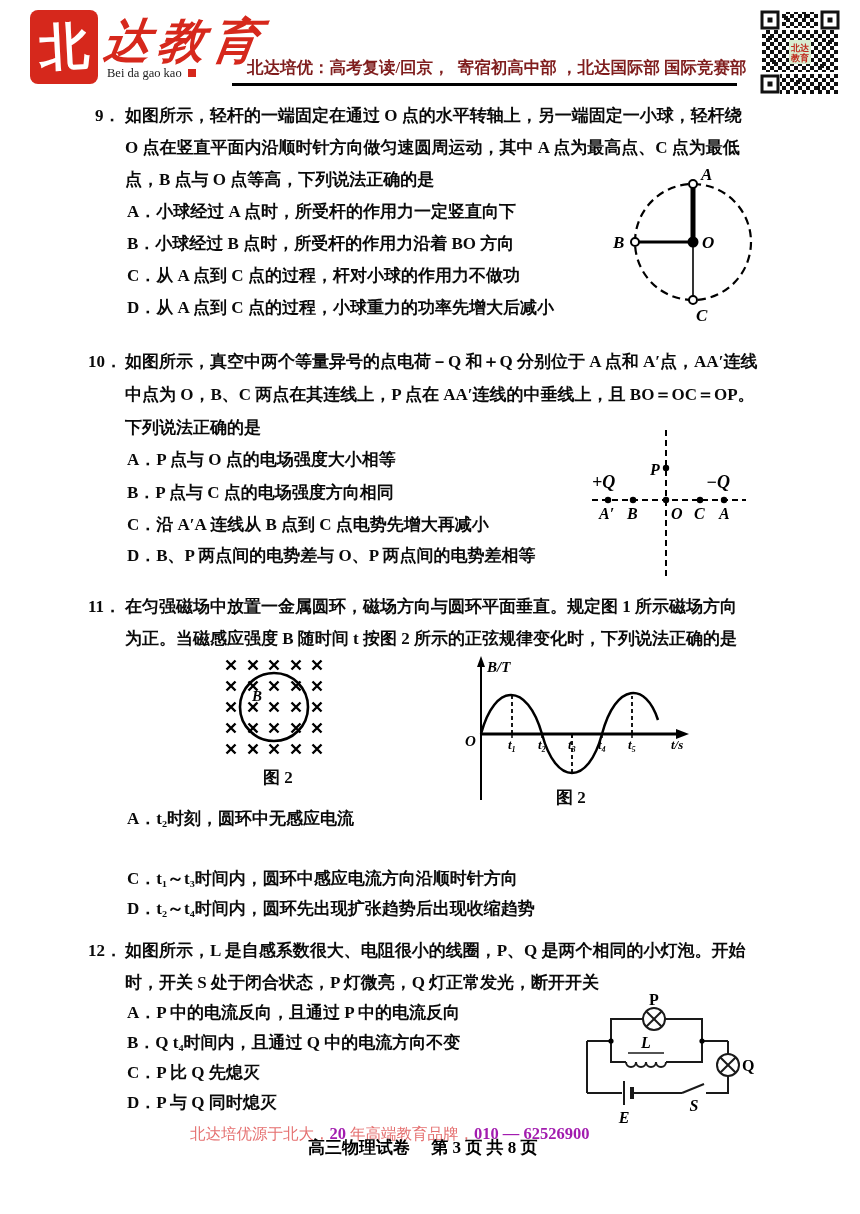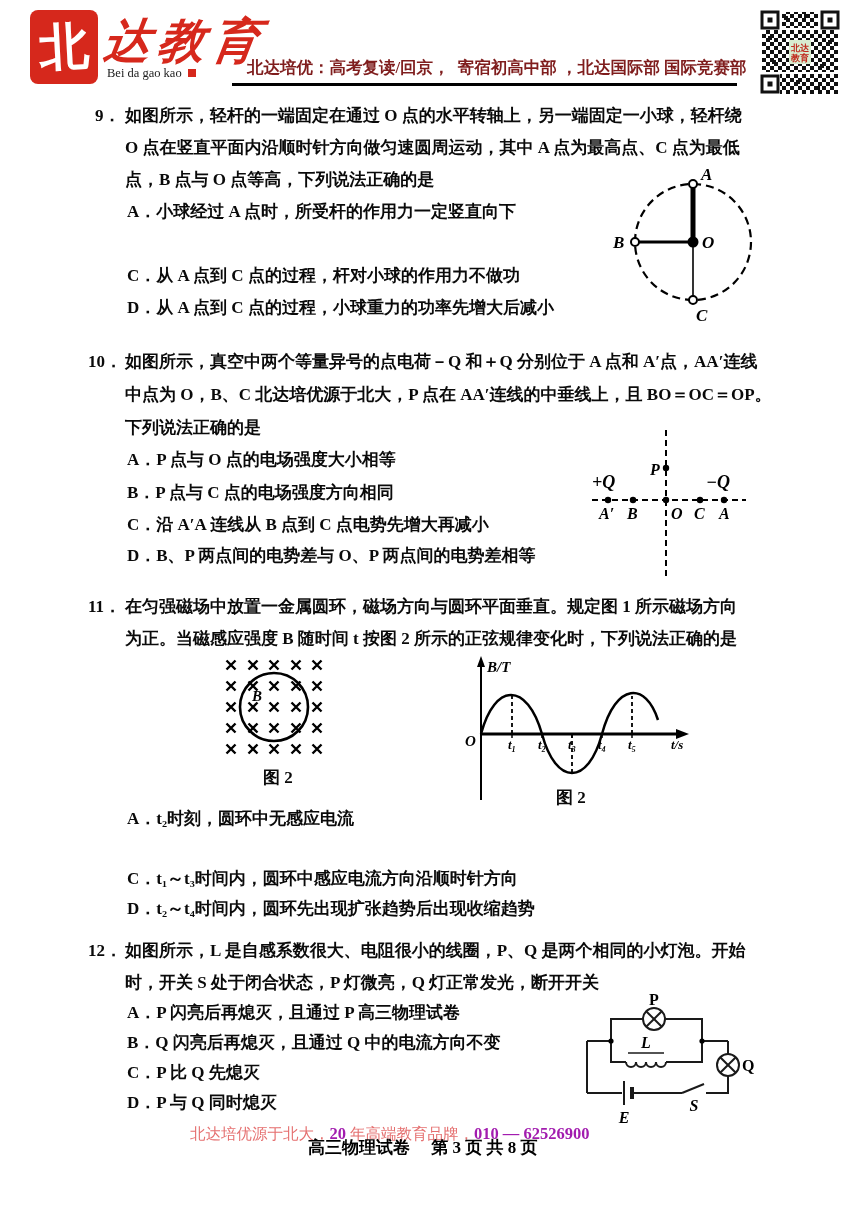--- a/index.html
+++ b/index.html
@@ -66,41 +66,42 @@
     <rect x="31" y="34" width="22" height="24" fill="#d8ecd0"></rect>
     <text x="42" y="45" text-anchor="middle" font-size="9" font-weight="bold" fill="#c0281c">北达</text>
     <text x="42" y="55" text-anchor="middle" font-size="9" font-weight="bold" fill="#c0281c">教育</text>
   </svg>
 
   <div class="line" style="left:95px;top:106px">9．</div>
   <div class="line" style="left:125px;top:106px">如图所示，轻杆的一端固定在通过 O 点的水平转轴上，另一端固定一小球，轻杆绕</div>
   <div class="line" style="left:125px;top:138px">O 点在竖直平面内沿顺时针方向做匀速圆周运动，其中 A 点为最高点、C 点为最低</div>
   <div class="line" style="left:125px;top:170px">点，B 点与 O 点等高，下列说法正确的是</div>
   <div class="line" style="left:127px;top:202px">A．小球经过 A 点时，所受杆的作用力一定竖直向下</div>
+  <div class="line" style="left:127px;top:234px">B．小球经过 B 点时，所受杆的作用力沿着 BO 方向</div>
   <div class="line" style="left:127px;top:266px">C．从 A 点到 C 点的过程，杆对小球的作用力不做功</div>
   <div class="line" style="left:127px;top:298px">D．从 A 点到 C 点的过程，小球重力的功率先增大后减小</div>
 
   <svg style="left:610px;top:164px" width="170" height="165" viewBox="0 0 170 165">
     <circle cx="83" cy="78" r="58" fill="none" stroke="#000" stroke-width="2.2" stroke-dasharray="8 5"></circle>
     <line x1="83" y1="20" x2="83" y2="78" stroke="#000" stroke-width="5"></line>
     <line x1="25" y1="78" x2="83" y2="78" stroke="#000" stroke-width="3"></line>
     <line x1="83" y1="78" x2="83" y2="136" stroke="#000" stroke-width="1.6"></line>
     <circle cx="83" cy="20" r="4" fill="#fff" stroke="#000" stroke-width="2"></circle>
     <circle cx="25" cy="78" r="4" fill="#fff" stroke="#000" stroke-width="2"></circle>
     <circle cx="83" cy="136" r="4" fill="#fff" stroke="#000" stroke-width="2"></circle>
     <circle cx="83" cy="78" r="5.5" fill="#000"></circle>
     <text x="91" y="16" font-size="17" font-weight="bold" font-style="italic">A</text>
     <text x="3" y="84" font-size="17" font-weight="bold" font-style="italic">B</text>
     <text x="92" y="84" font-size="17" font-weight="bold" font-style="italic">O</text>
     <text x="86" y="157" font-size="17" font-weight="bold" font-style="italic">C</text>
   </svg>
 
   <div class="line" style="left:88px;top:352px">10．</div>
   <div class="line" style="left:125px;top:352px">如图所示，真空中两个等量异号的点电荷－Q 和＋Q 分别位于 A 点和 A′点，AA′连线</div>
-  <div class="line" style="left:125px;top:385px">中点为 O，B、C 北达培优源于北大，P 点在 AA′连线的中垂线上，且 BO＝OC＝OP。</div>
+  <div class="line" style="left:125px;top:385px">中点为 O，B、C 两点在其连线上，P 点在 AA′连线的中垂线上，且 BO＝OC＝OP。</div>
   <div class="line" style="left:125px;top:418px">下列说法正确的是</div>
   <div class="line" style="left:127px;top:483px">B．P 点与 C 点的电场强度方向相同</div>
   <div class="line" style="left:127px;top:450px">A．P 点与 O 点的电场强度大小相等</div>
   <div class="line" style="left:127px;top:515px">C．沿 A′A 连线从 B 点到 C 点电势先增大再减小</div>
   <div class="line" style="left:127px;top:546px">D．B、P 两点间的电势差与 O、P 两点间的电势差相等</div>
 
   <svg style="left:578px;top:418px" width="240" height="168" viewBox="0 0 240 168">
     <line x1="88" y1="12" x2="88" y2="158" stroke="#000" stroke-width="2" stroke-dasharray="6 4"></line>
     <line x1="14" y1="82" x2="168" y2="82" stroke="#000" stroke-width="2" stroke-dasharray="6 4"></line>
     <circle cx="30" cy="82" r="3.2" fill="#000"></circle>
@@ -180,22 +181,22 @@
   </svg>
   <div class="caption" style="left:556px;top:786px">图 2</div>
 
   <div class="line" style="left:127px;top:809px">A．t₂时刻，圆环中无感应电流</div>
   <div class="line" style="left:127px;top:869px">C．t₁～t₃时间内，圆环中感应电流方向沿顺时针方向</div>
   <div class="line" style="left:127px;top:899px">D．t₂～t₄时间内，圆环先出现扩张趋势后出现收缩趋势</div>
 
   <div class="line" style="left:88px;top:941px">12．</div>
   <div class="line" style="left:125px;top:941px">如图所示，L 是自感系数很大、电阻很小的线圈，P、Q 是两个相同的小灯泡。开始</div>
   <div class="line" style="left:125px;top:973px">时，开关 S 处于闭合状态，P 灯微亮，Q 灯正常发光，断开开关</div>
-  <div class="line" style="left:127px;top:1003px">A．P 闪亮后再熄灭，且通过 P 高三物理试卷</div>
-  <div class="line" style="left:127px;top:1033px">B．Q 闪亮后再熄灭，且通过 Q 中的电流方向不变</div>
+  <div class="line" style="left:127px;top:1003px">A．P 中的电流反向，且通过 P 中的电流反向</div>
+  <div class="line" style="left:127px;top:1033px">B．Q t₄时间内，且通过 Q 中的电流方向不变</div>
   <div class="line" style="left:127px;top:1063px">C．P 比 Q 先熄灭</div>
   <div class="line" style="left:127px;top:1093px">D．P 与 Q 同时熄灭</div>
 
   <svg style="left:578px;top:995px" width="200" height="145" viewBox="0 0 200 145">
     <g stroke="#1a1a1a" stroke-width="2" fill="none">
       <polyline points="33,46 33,24 65,24"></polyline>
       <polyline points="87,24 124,24 124,46"></polyline>
       <polyline points="33,46 33,67 48,67"></polyline>
       <polyline points="88,67 124,67 124,46"></polyline>
       <line x1="9" y1="46" x2="33" y2="46"></line>

